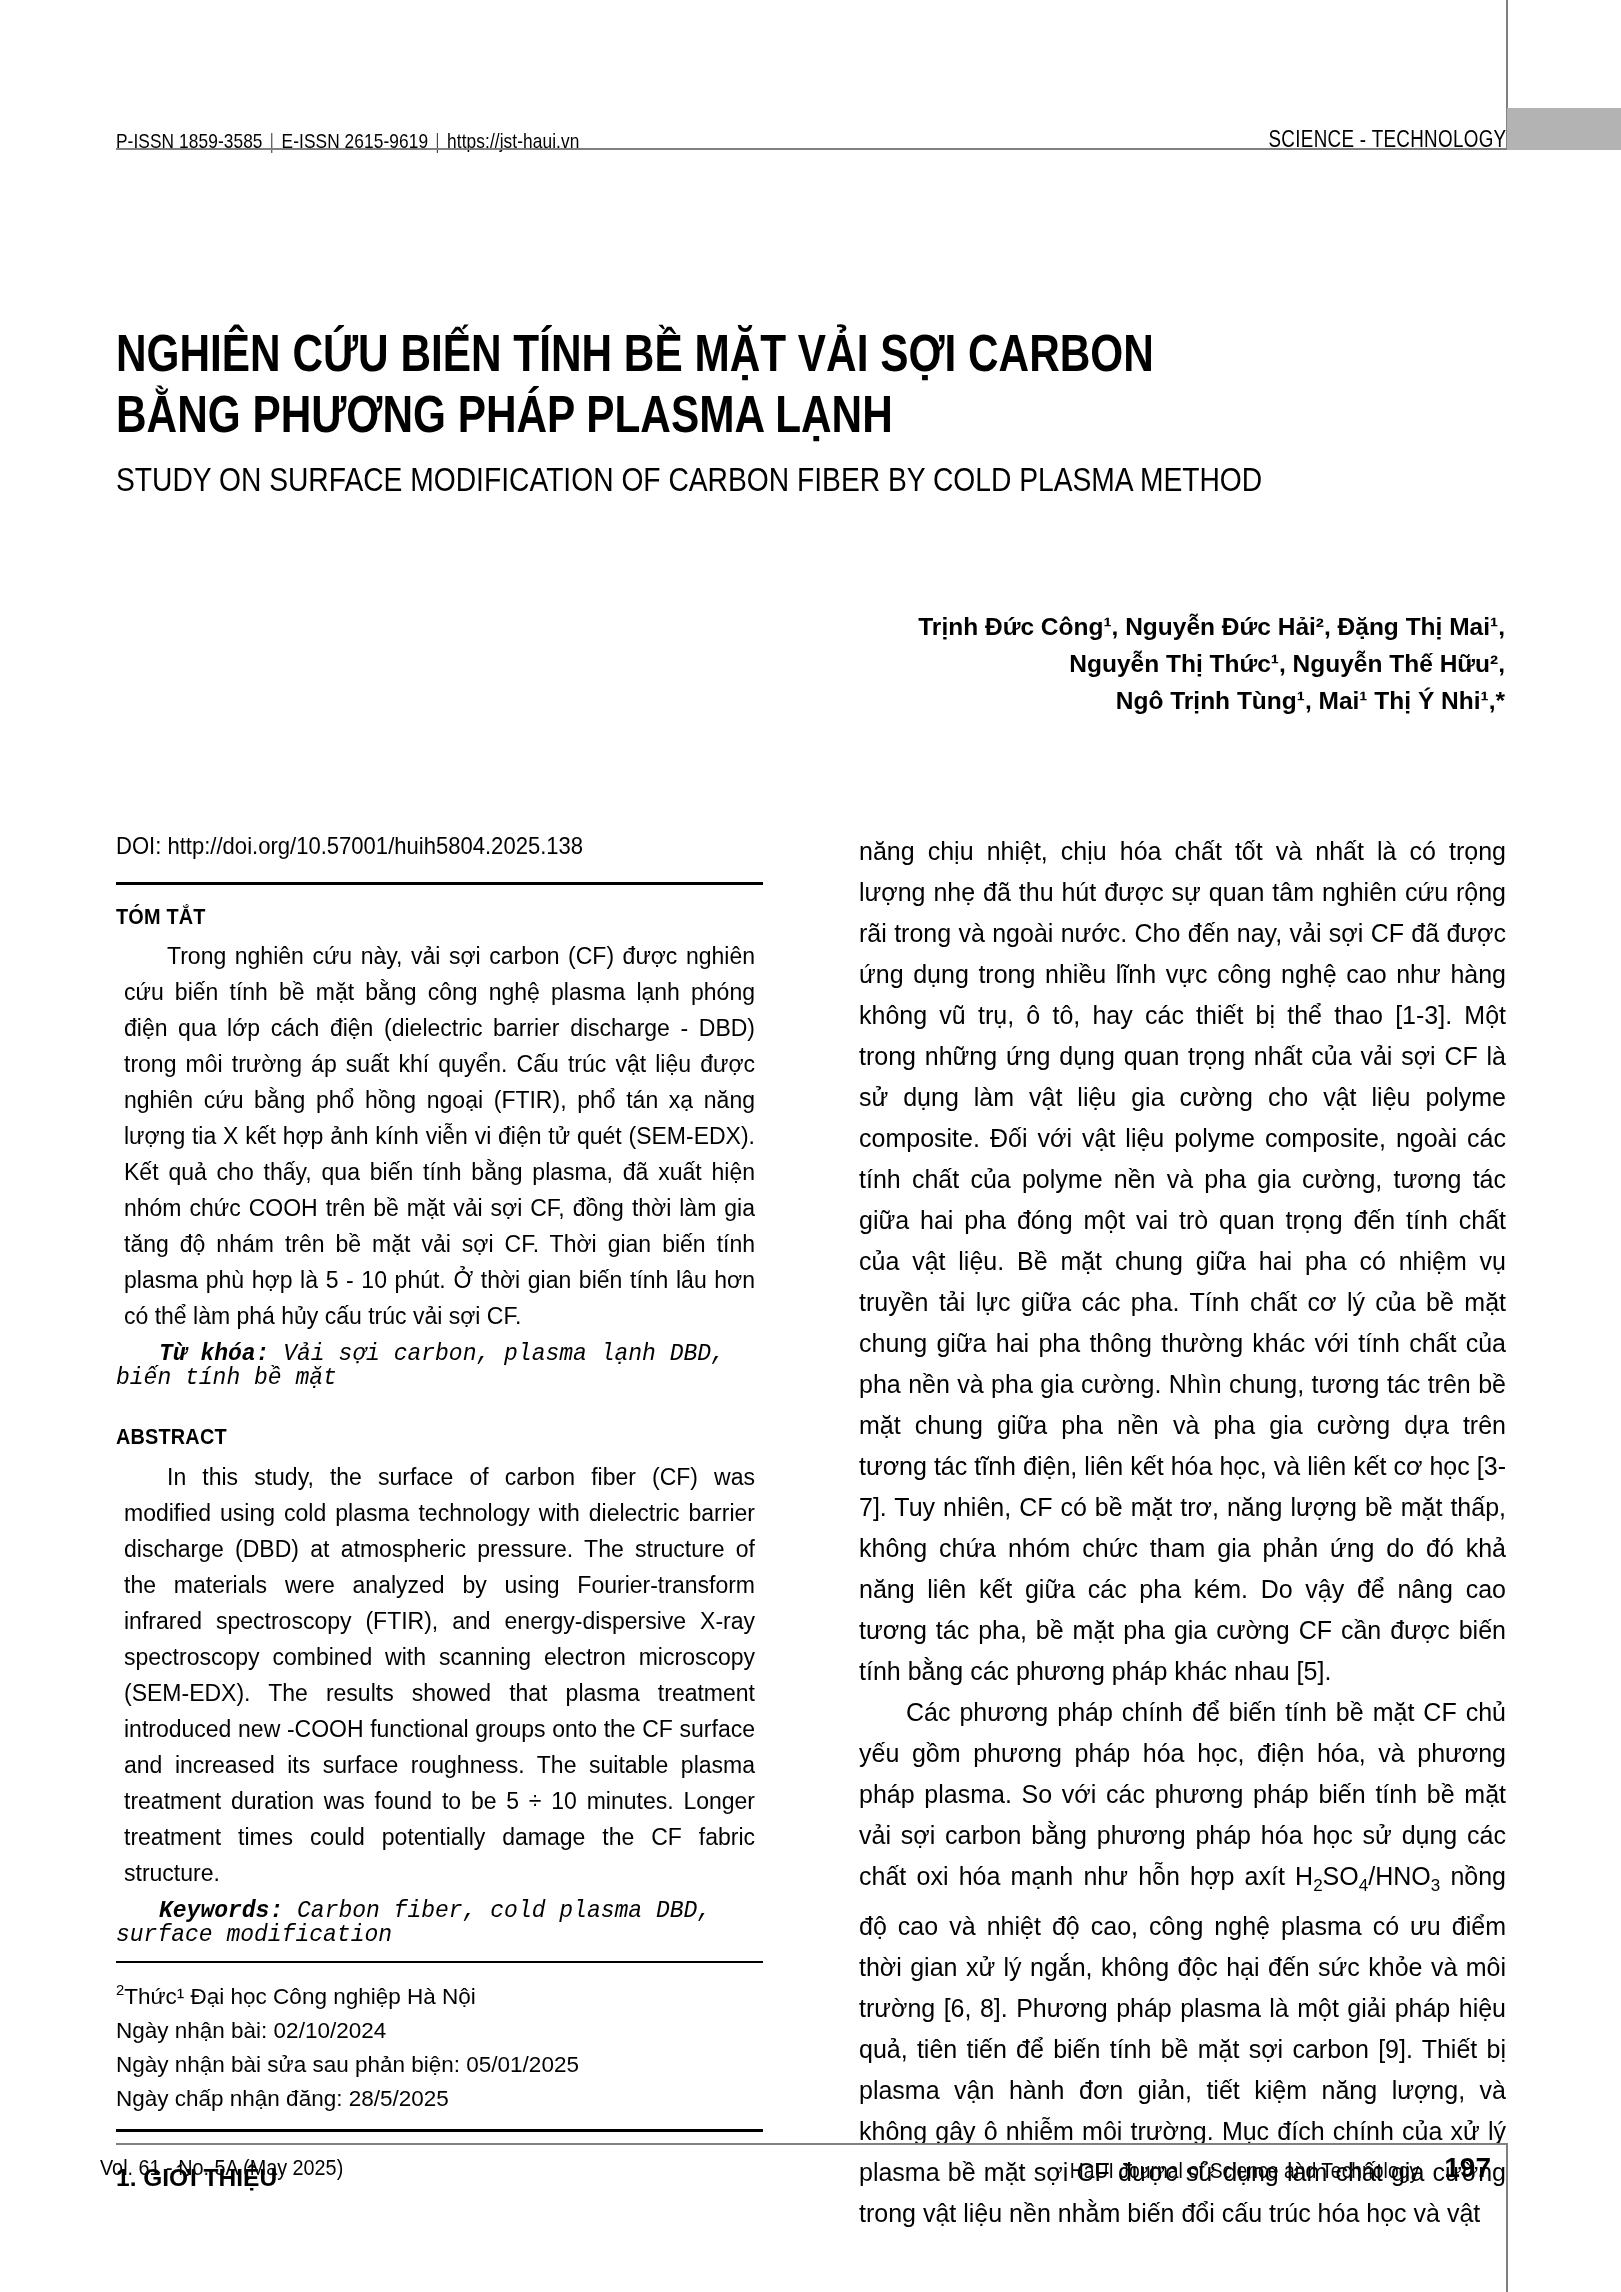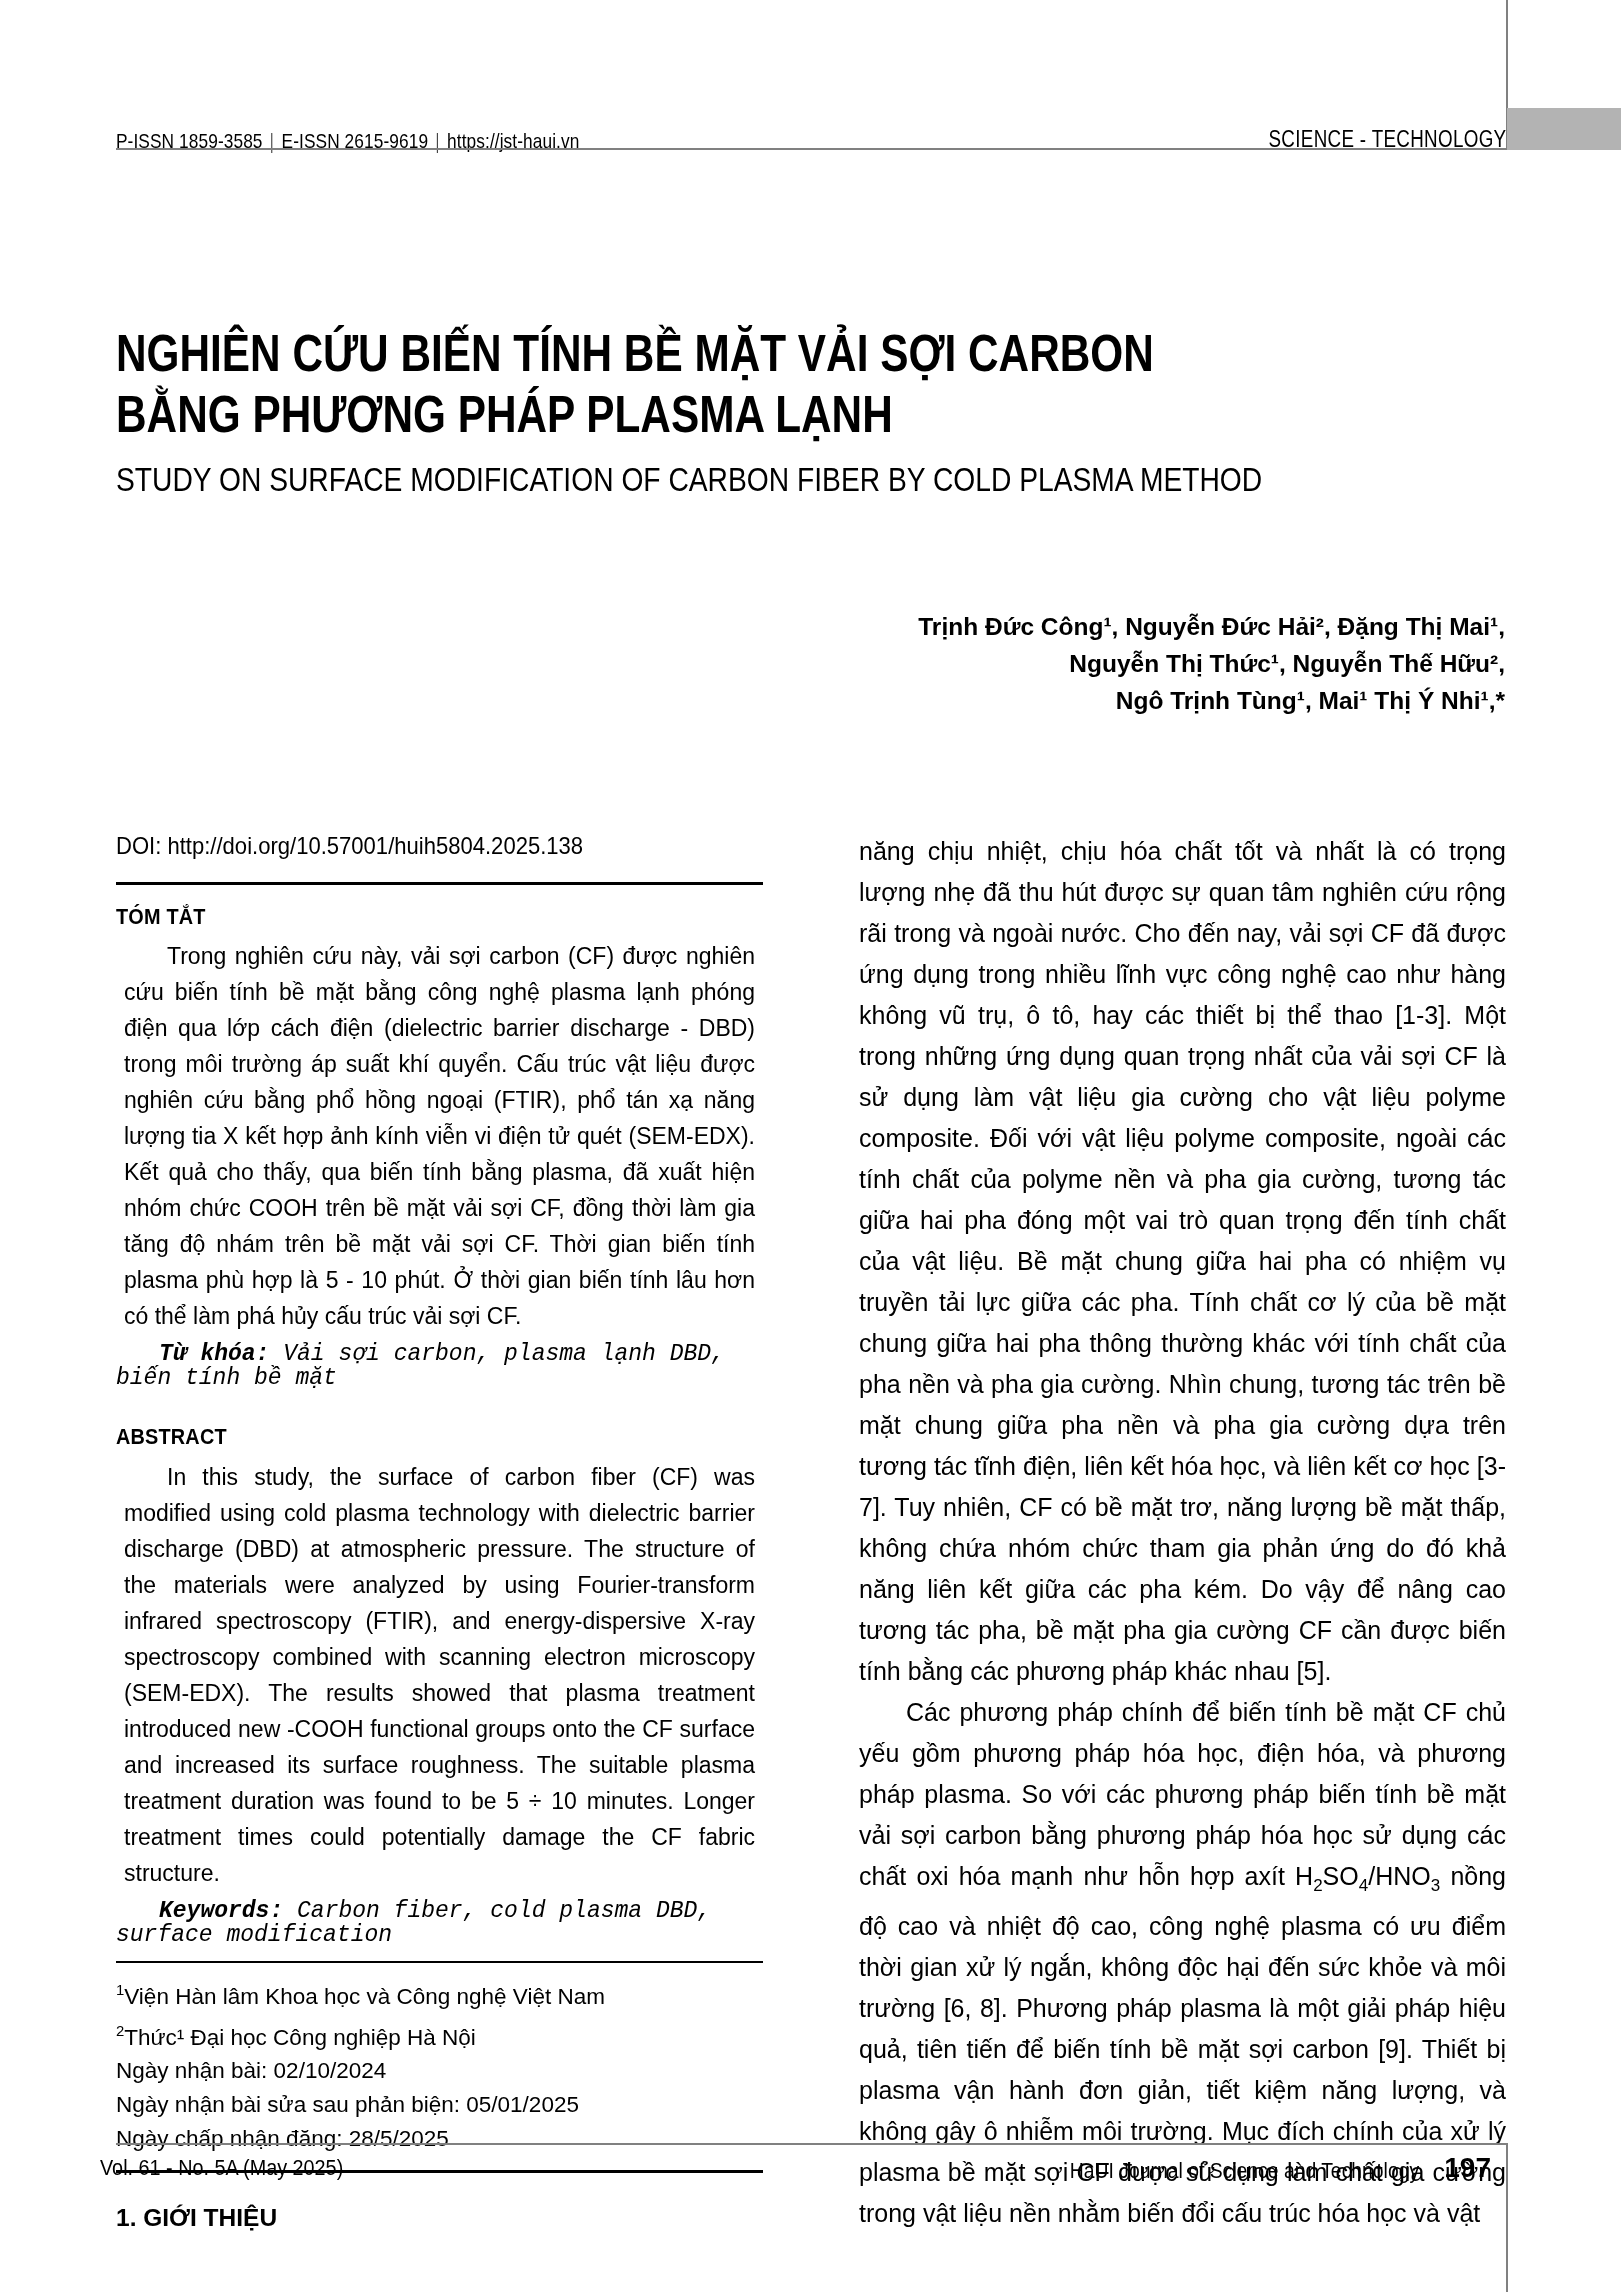--- a/index.html
+++ b/index.html
@@ -320,21 +320,20 @@
     <p class="keywords"><b>Từ khóa:</b> <span>Vải sợi carbon, plasma lạnh DBD, biến tính bề mặt</span></p>
 
     <div class="gap-lg"></div>
 
     <div class="sec-head">ABSTRACT</div>
     <p class="abs-body indent">In this study, the surface of carbon fiber (CF) was modified using cold plasma technology with dielectric barrier discharge (DBD) at atmospheric pressure. The structure of the materials were analyzed by using Fourier-transform infrared spectroscopy (FTIR), and energy-dispersive X-ray spectroscopy combined with scanning electron microscopy (SEM-EDX). The results showed that plasma treatment introduced new -COOH functional groups onto the CF surface and increased its surface roughness. The suitable plasma treatment duration was found to be 5 ÷ 10 minutes. Longer treatment times could potentially damage the CF fabric structure.</p>
     <p class="keywords"><b>Keywords:</b> <span>Carbon fiber, cold plasma DBD, surface modification</span></p>
 
     <div class="hr-thin"></div>
 
-    <p class="affil"><sup>1</sup><span>Viện Hàn lâm Khoa học và Công nghệ Việt Nam</span></p>
     <p class="affil"><sup>2</sup><span>Thức¹ Đại học Công nghiệp Hà Nội</span></p>
     <p class="affil">Ngày nhận bài: 02/10/2024</p>
     <p class="affil">Ngày nhận bài sửa sau phản biện: 05/01/2025</p>
     <p class="affil">Ngày chấp nhận đăng: 28/5/2025</p>
 
     <div class="hr-thin"></div>
 
     <div class="gap-md"></div>
 
     <div class="intro-head">1. GIỚI THIỆU</div>

